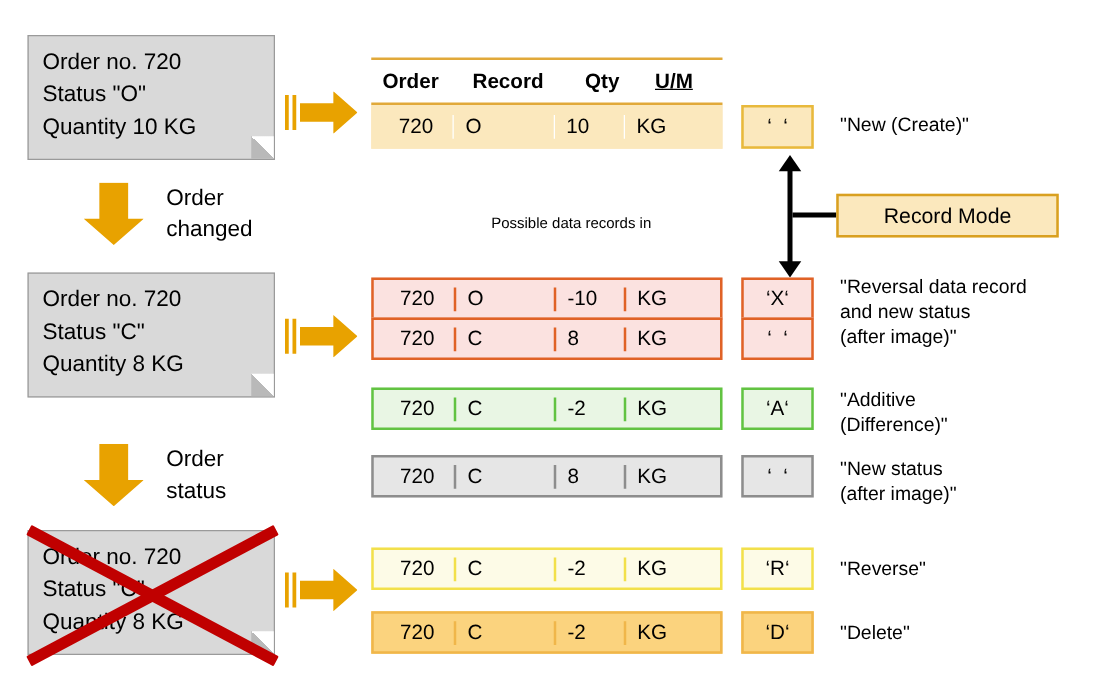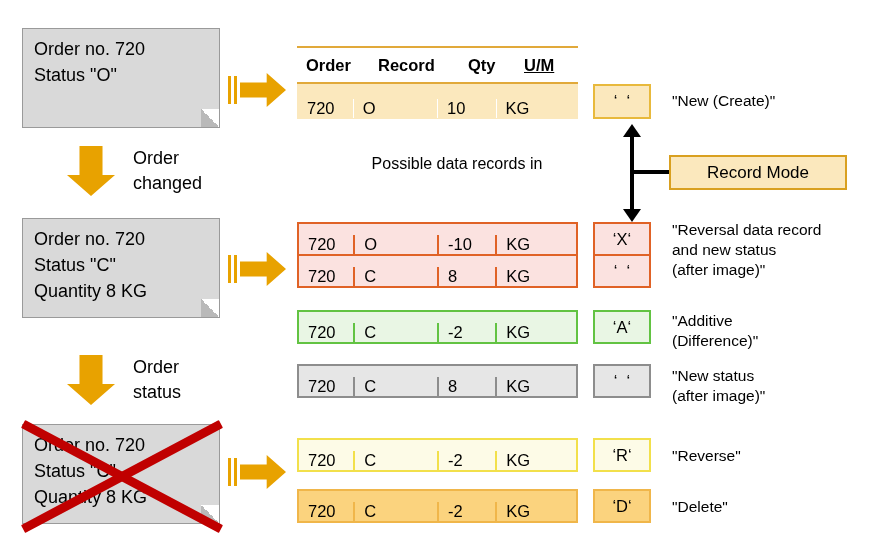--- a/index.html
+++ b/index.html
@@ -27,24 +27,25 @@
     font-weight: bold;
     letter-spacing: .2px;
     white-space: nowrap;
   }
   .plain {
     font-size: 18px;
     line-height: 25px;
     white-space: pre;
   }
   .center-cap {
-    font-size: 16px;
+    font-size: 12px;
     line-height: 27px;
     text-align: center;
     width: 320px;
+    margin-top: 15px;
   }
   .right-label {
     font-size: 15.5px;
     line-height: 20px;
     white-space: pre;
   }
   .watermark {
     font-size: 15px;
     color: #c8c8c8;
     white-space: nowrap;
@@ -103,21 +104,22 @@
   }
   .hdr {
     position: absolute;
     font-size: 16.5px;
     font-weight: bold;
     white-space: nowrap;
   }
   .rowbox {
     box-sizing: border-box;
     display: flex;
-    align-items: flex-end;
+    align-items: center;
+    padding-left: 12px;
   }
   .rowbox .cell {
     box-sizing: border-box;
     display: flex;
     align-items: center;
     font-size: 16.5px;
     padding-left: 9px;
     white-space: nowrap;
   }
   .rowbox .cell.c0 { width: 55px; }
@@ -196,21 +198,21 @@
     border-radius: 1px;
   }
 </style>
 </head>
 <body>
 
 <div id="canvas">
 
 
   <div class="abs doc-card" style="left:22px; top:28px;">
-    <span class="doc-text"><span>Order no. 720</span><br><span>Status "O"</span><br></span>
+    <span class="doc-text"><span>Order no. 720</span><br><span>Status "O"</span><br><span>Quantity 10 KG</span></span>
     <span class="doc-fold"></span>
   </div>
 
   <div class="abs" style="left:228px; top:73px;">
     <div style="display:flex; align-items:center; gap:3px;">
       <div class="arrow-tail"></div>
       <div class="arrow-tail"></div>
       <div class="arrow-right"></div>
     </div>
   </div>

